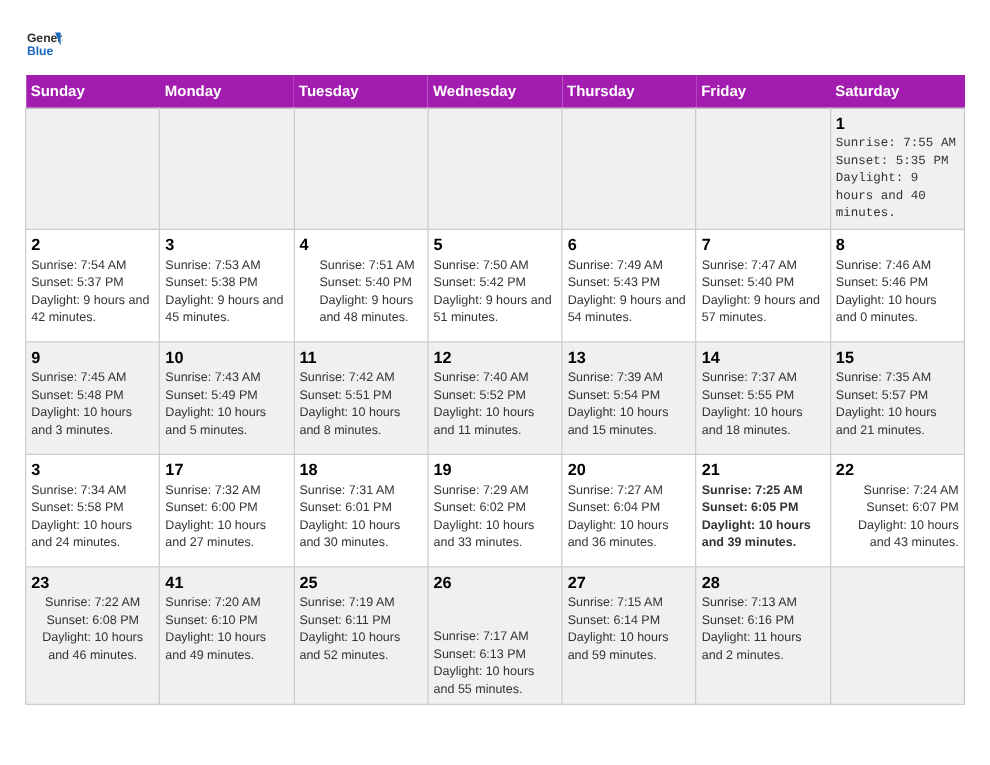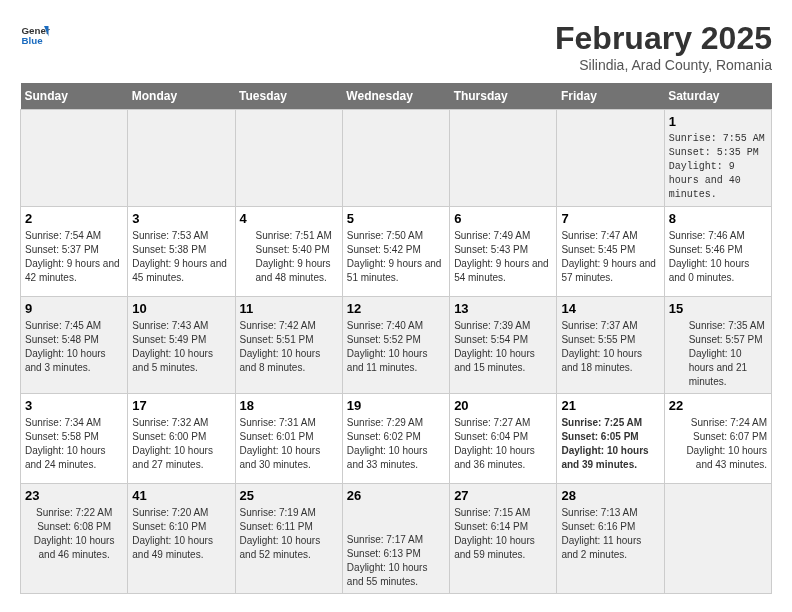--- a/index.html
+++ b/index.html
@@ -36,21 +36,21 @@
     .location {
       font-size: 14px;
       color: #555;
     }
     .calendar {
       width: 100%;
       border-collapse: collapse;
       font-size: 11px;
     }
     .calendar th {
-      background: #737373;
+      background: #a21caf;
       color: white;
       padding: 6px 4px;
       text-align: left;
       font-weight: bold;
       font-size: 12px;
     }
     .calendar td {
       border: 1px solid #ccc;
       vertical-align: top;
       padding: 4px;
@@ -82,24 +82,20 @@
 <body>
 
 <div class="header">
   <div class="logo">
     <svg class="logo-icon" viewBox="0 0 40 40" xmlns="http://www.w3.org/2000/svg">
       <text x="2" y="18" font-size="13" font-weight="bold" fill="#333">General</text>
       <text x="2" y="32" font-size="13" font-weight="bold" fill="#1a6bbf">Blue</text>
       <polygon points="32,8 38,8 38,22" fill="#1a6bbf"></polygon>
     </svg>
   </div>
-  <div class="title-area">
-    <div class="month-title">February 2025</div>
-    <div class="location">Silindia, Arad County, Romania</div>
-  </div>
 </div>
 
 <table class="calendar">
   <thead>
     <tr>
 
     <th>Sunday</th>
         <th>Monday</th>
         <th>Tuesday</th>
         <th>Wednesday</th>
@@ -150,21 +146,21 @@
         </td>
         <td>
           <div class="day-num">6</div>
           <div class="day-info" style="white-space: pre-line;">Sunrise: 7:49 AM
 Sunset: 5:43 PM
 Daylight: 9 hours and 54 minutes.</div>
         </td>
         <td>
           <div class="day-num">7</div>
           <div class="day-info" style="white-space: pre-line;">Sunrise: 7:47 AM
-Sunset: 5:45 PM
+Sunset: 5:40 PM
 Daylight: 9 hours and 57 minutes.</div>
         </td>
         <td>
           <div class="day-num">8</div>
           <div class="day-info" style="white-space: pre-line;">Sunrise: 7:46 AM
 Sunset: 5:46 PM
 Daylight: 10 hours and 0 minutes.</div>
         </td>
       </tr>
       <tr class="row-shaded">
@@ -199,21 +195,21 @@
 Daylight: 10 hours and 15 minutes.</div>
         </td>
         <td>
           <div class="day-num">14</div>
           <div class="day-info" style="white-space: pre-line;">Sunrise: 7:37 AM
 Sunset: 5:55 PM
 Daylight: 10 hours and 18 minutes.</div>
         </td>
         <td>
           <div class="day-num">15</div>
-          <div class="day-info" style="white-space: pre-line; margin-left: 20px;">Sunrise: 7:35 AM
+          <div class="day-info" style="white-space: pre-line;">Sunrise: 7:35 AM
 Sunset: 5:57 PM
 Daylight: 10 hours and 21 minutes.</div>
         </td>
       </tr>
       <tr class="row-white">
         <td>
           <div class="day-num">3</div>
           <div class="day-info" style="white-space: pre-line;">Sunrise: 7:34 AM
 Sunset: 5:58 PM
 Daylight: 10 hours and 24 minutes.</div>

